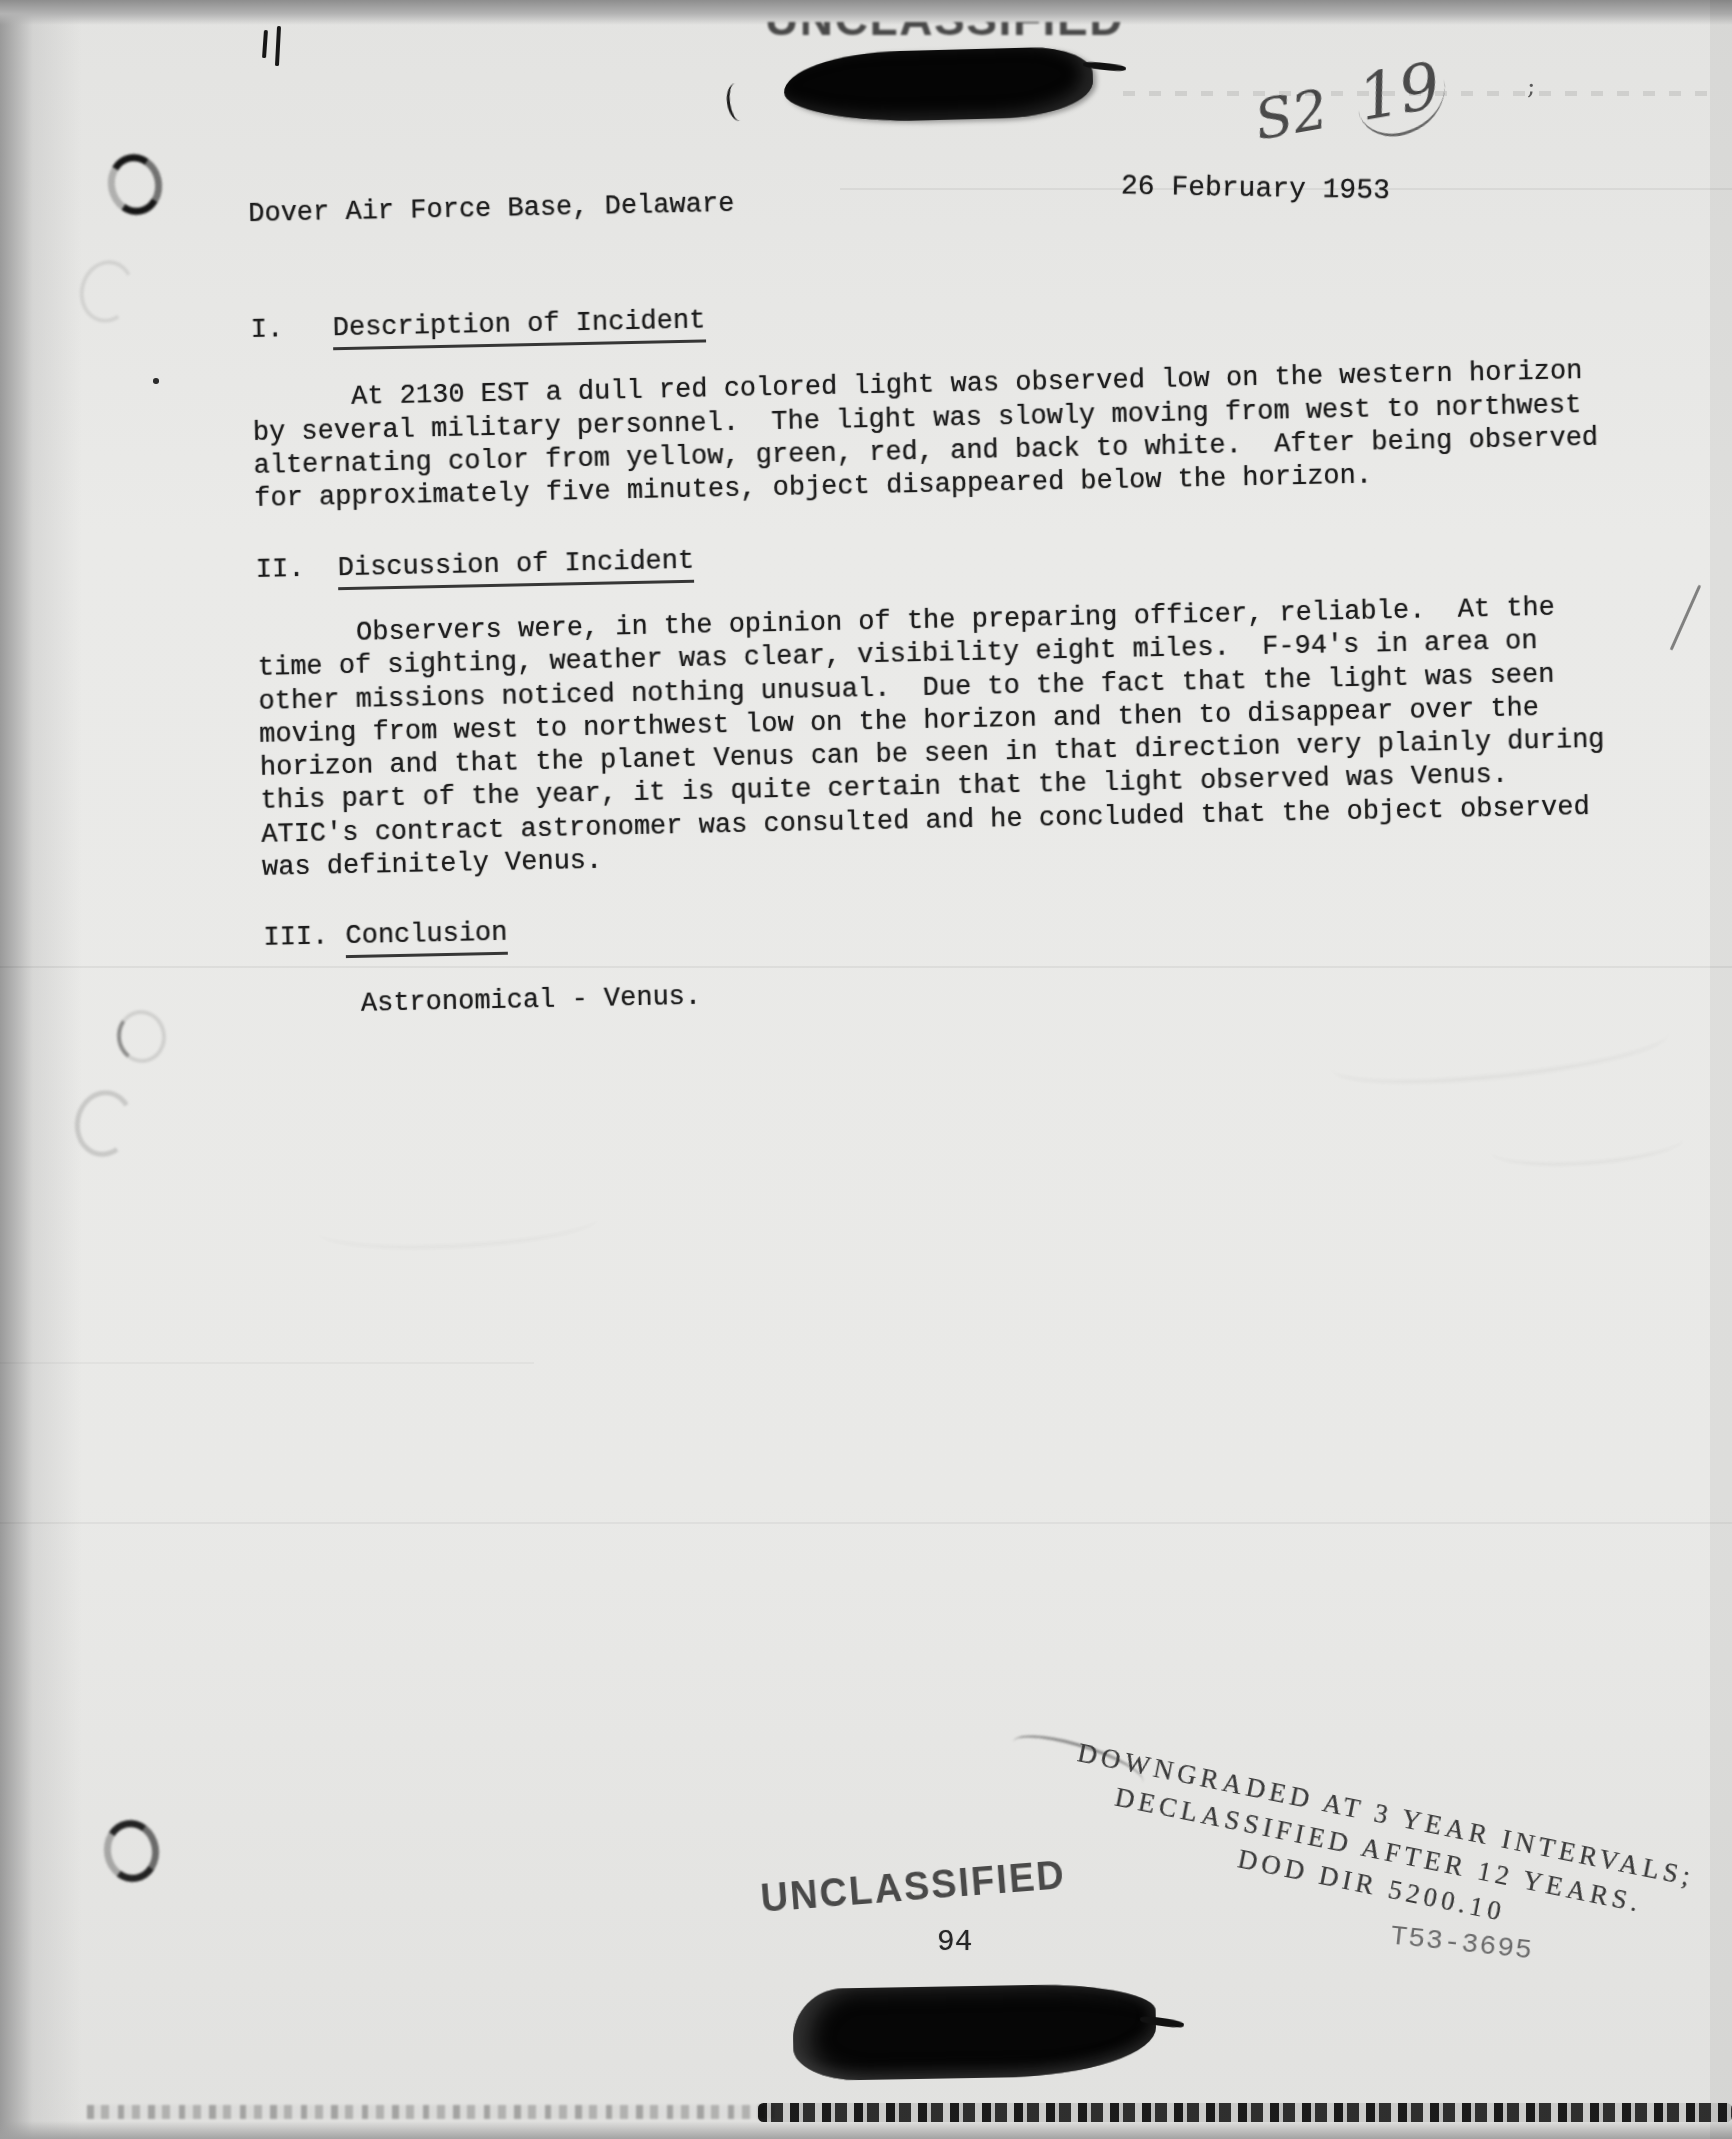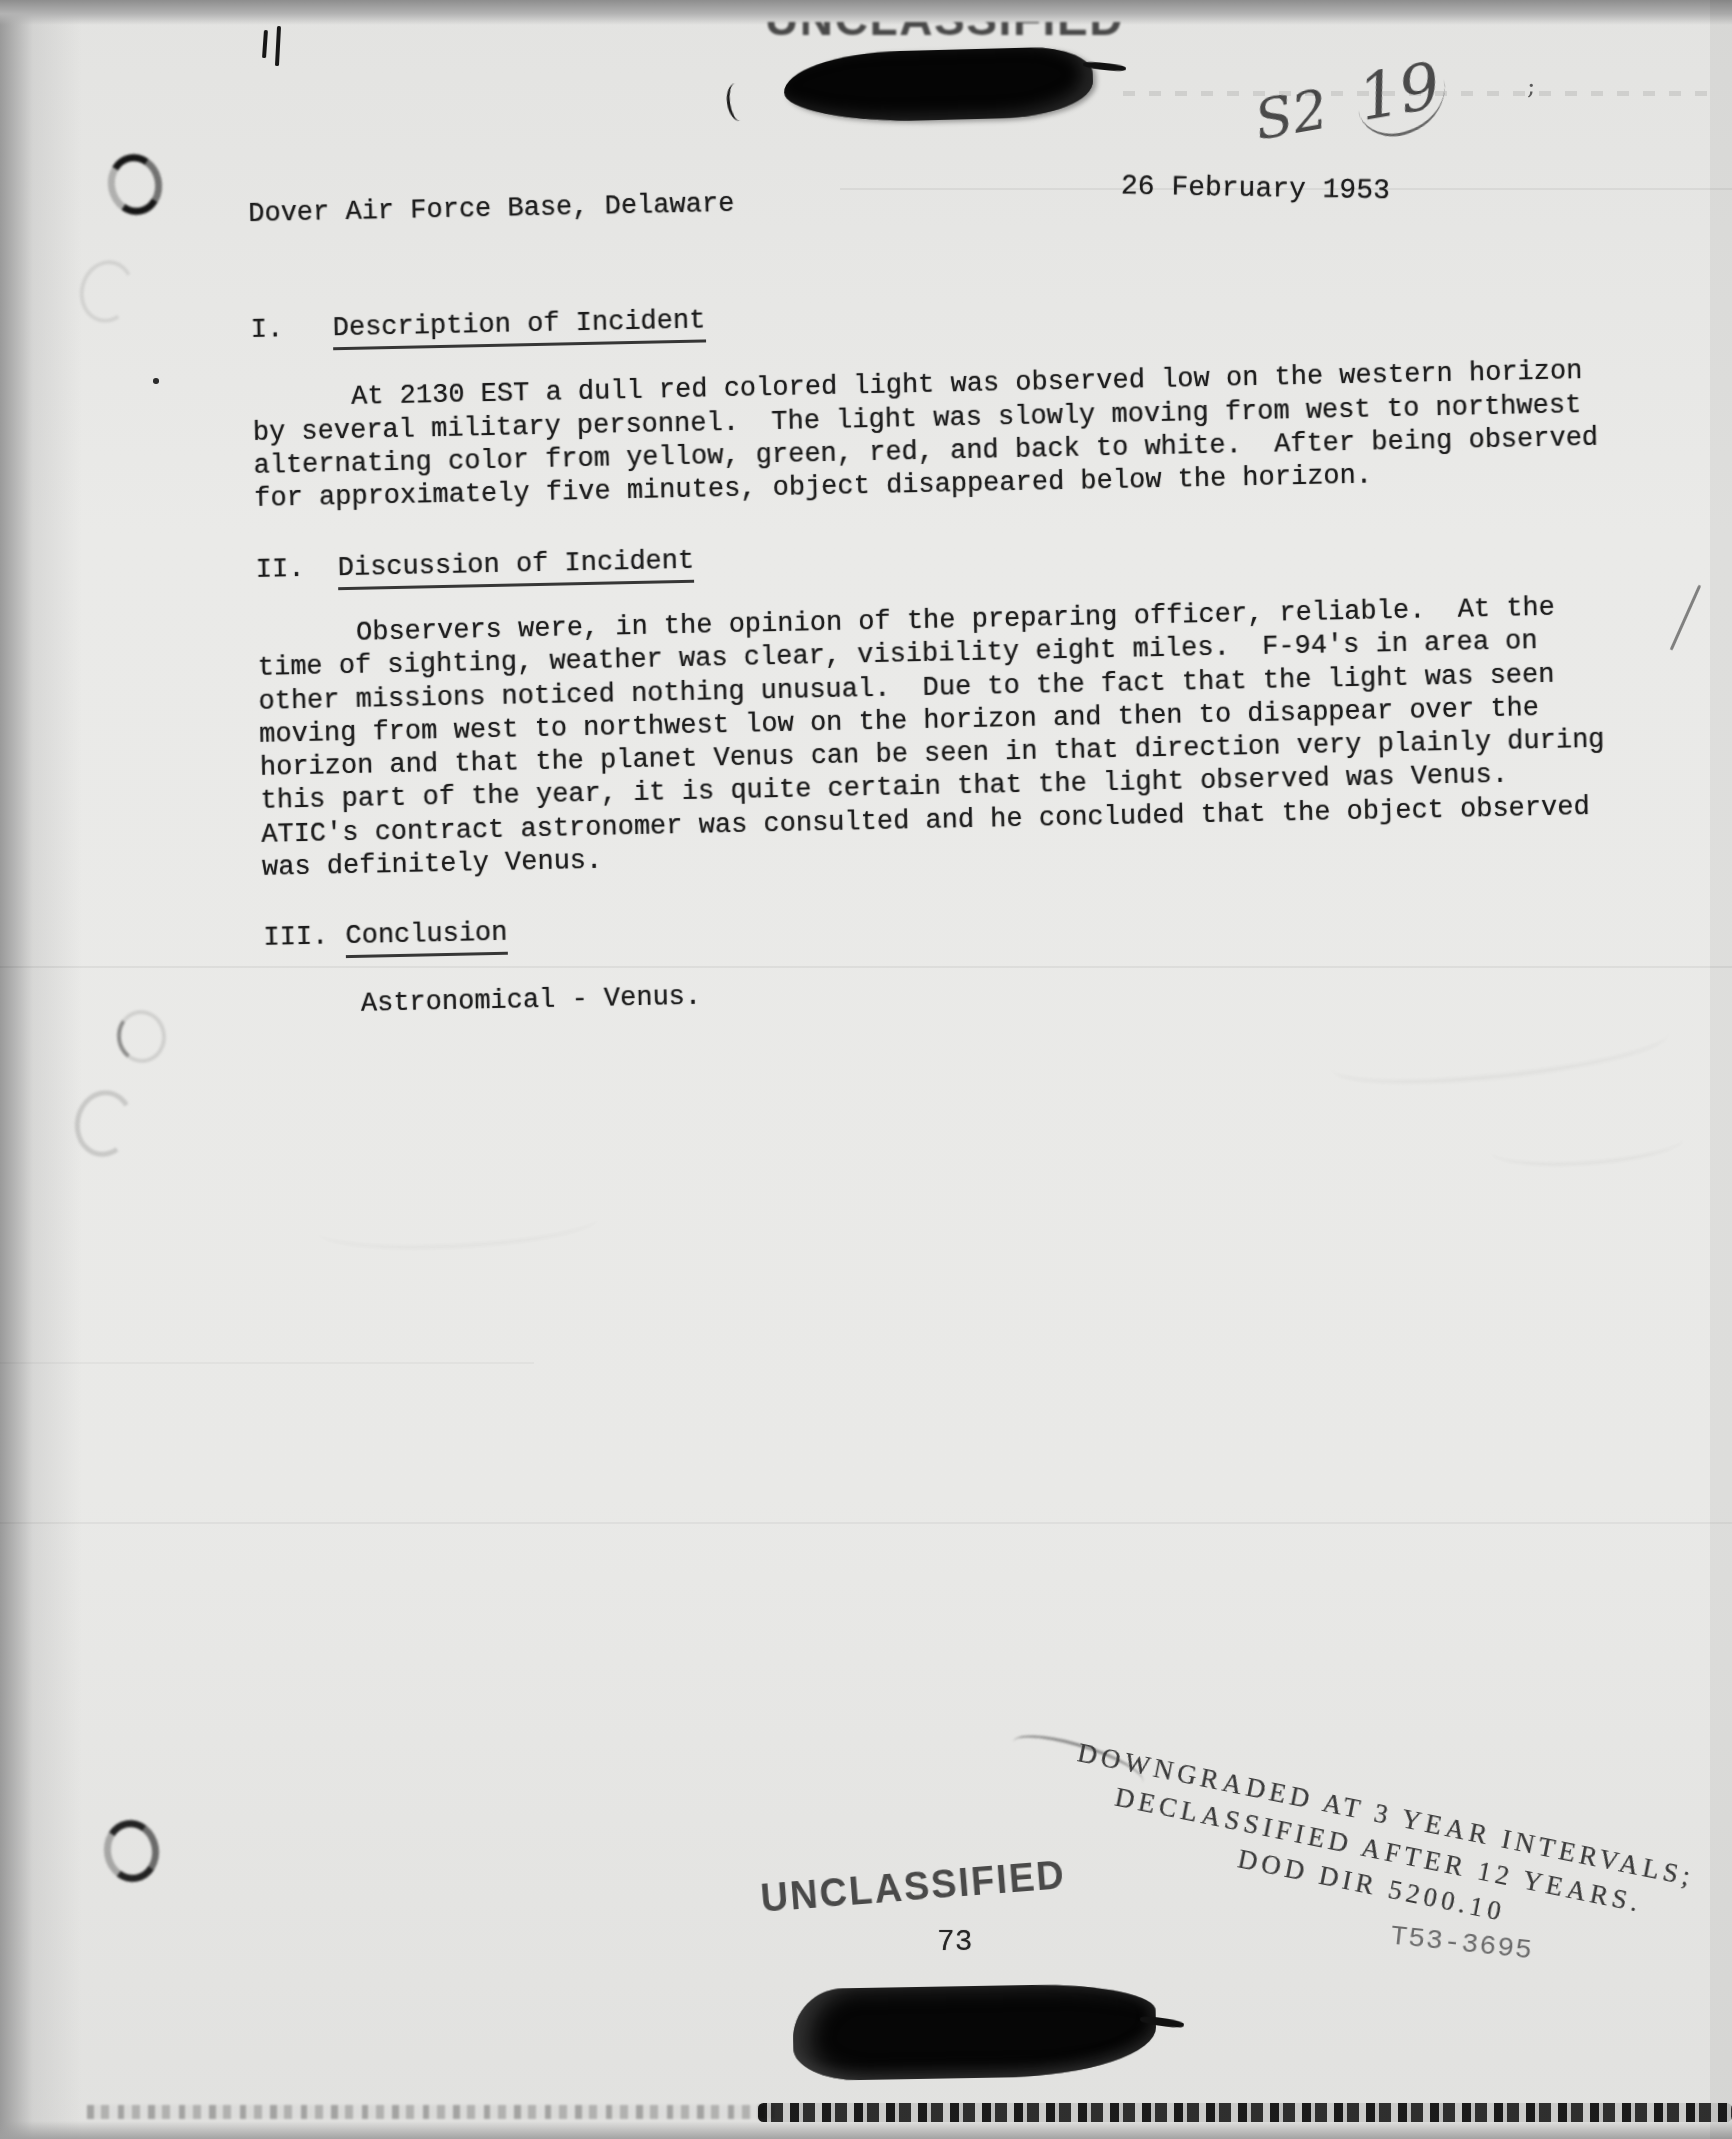--- a/index.html
+++ b/index.html
@@ -207,20 +207,20 @@
 </div>
 
 <div class="abs stamp-swoosh"></div>
 <div class="abs stamp-downgrade">
   <div>DOWNGRADED AT 3 YEAR INTERVALS;</div>
   <div>DECLASSIFIED AFTER 12 YEARS.</div>
   <div>DOD DIR 5200.10</div>
 </div>
 
 <div class="abs stamp-unclassified">UNCLASSIFIED</div>
-<div class="abs page-number">73</div>
+<div class="abs page-number">94</div>
 <div class="abs ref-number">T53-3695</div>
 
 <div class="abs redact-bottom"></div>
 <div class="abs redact-bottom-tail"></div>
 <div class="abs speck-faint"></div>
 <div class="abs speck-strong"></div>
 
 
 </body></html>

